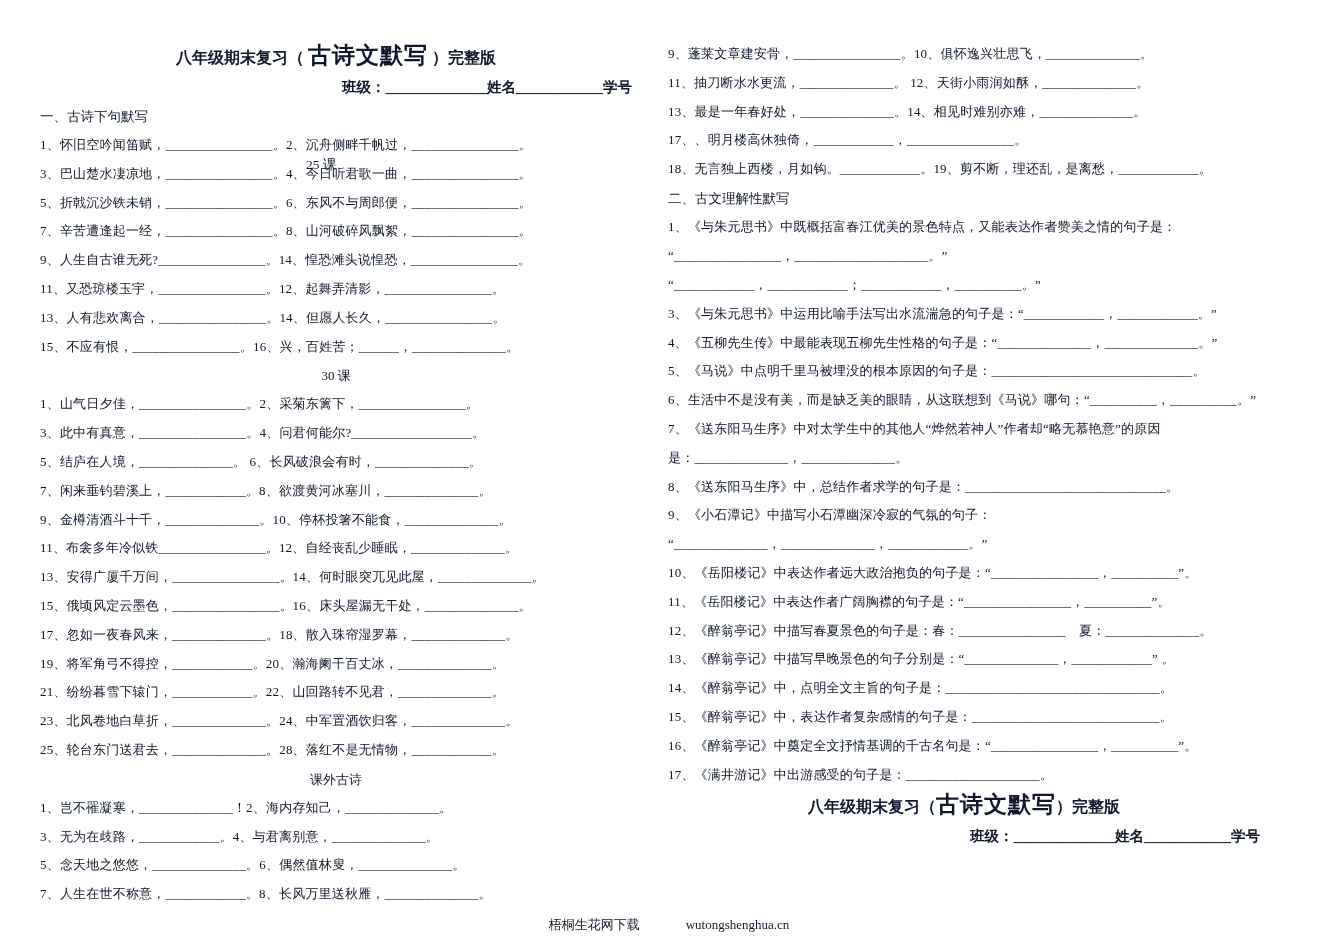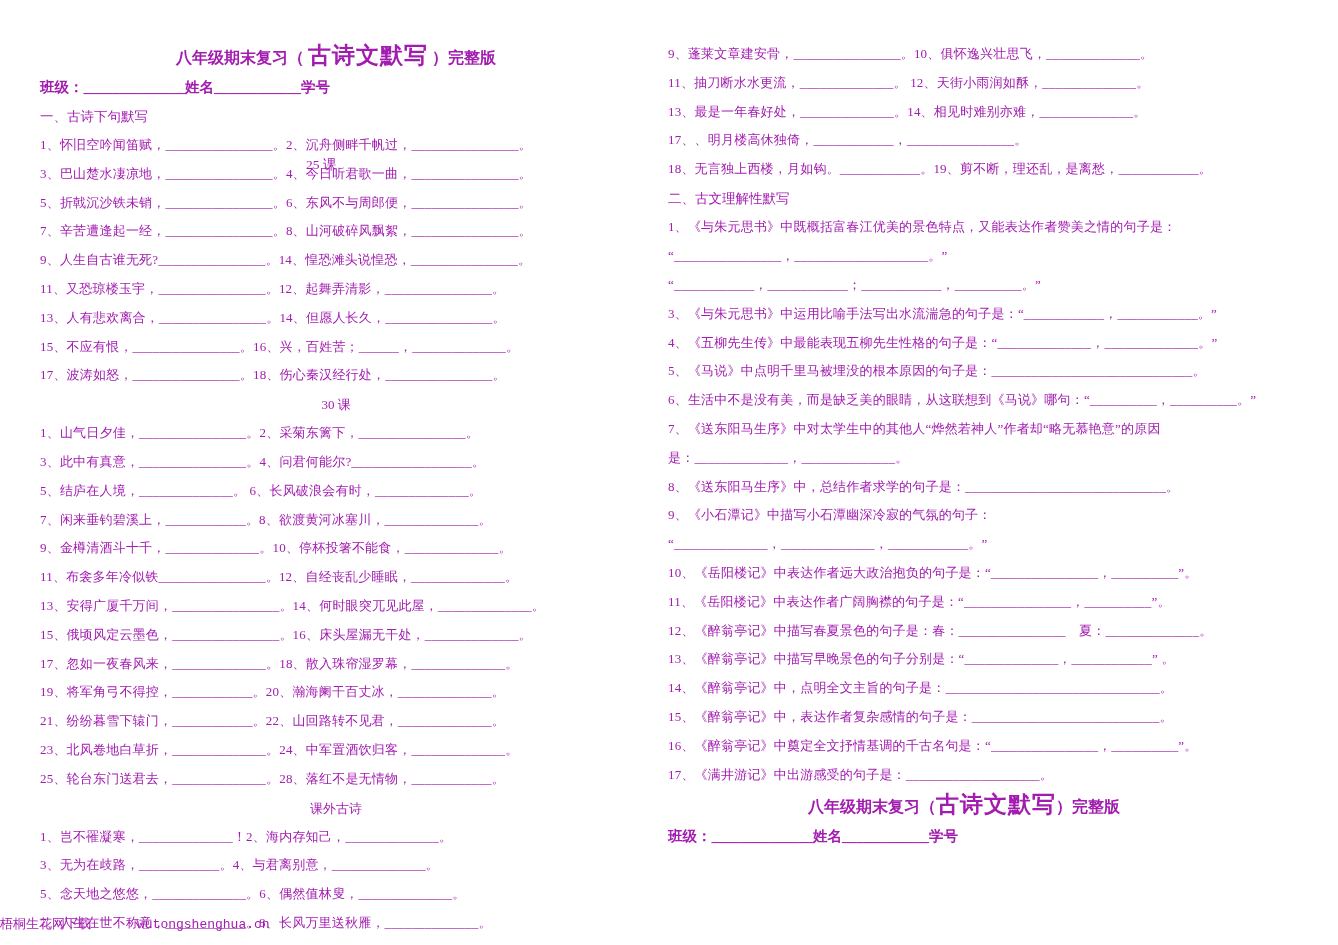--- a/index.html
+++ b/index.html
@@ -1,38 +1,38 @@
 <!DOCTYPE html>
 <html><head>
 <meta charset="utf-8">
 <style>
   * { box-sizing: border-box; }
   html,body { margin:0; padding:0; background:#e8e8e8; }
   .page {
-    width:1338px; height:945px; margin:0 auto; background:#ffffff; color:#a21caf;
+    width:1338px; height:945px; margin:0 auto; background:#ffffff; color:#0f172a;
     font-family:"Liberation Serif","DejaVu Serif",serif;
     position:relative; padding:40px 38px 0 40px; overflow:hidden;
   }
   .columns { display:flex; gap:36px; }
   .col { width:592px; flex:0 0 592px; }
   .line {
     font-size:13px; line-height:28.8px; height:28.8px;
     white-space:nowrap; overflow:hidden; letter-spacing:0.2px;
   }
   .doc-title { text-align:center; font-weight:bold; font-size:16px; line-height:32px; height:32px; white-space:nowrap; }
   .doc-title .big { font-size:23px; letter-spacing:1px; }
-  .meta-line { text-align:left; font-weight:bold; font-size:14.5px; line-height:30px; height:30px; white-space:nowrap; }
+  .meta-line { text-align:right; font-weight:bold; font-size:14.5px; line-height:30px; height:30px; white-space:nowrap; }
   .section-row { display:flex; font-size:13.5px; line-height:29px; height:29px; }
   .section-row .lesson-label { margin-left:158px;margin-top:48px; }
   .subheader { text-align:center; font-size:13px; line-height:29px; height:29px; }
   .sec2-heading { font-size:13.5px; line-height:29.5px; height:29.5px; }
   .footer {
     position:absolute; left:0; bottom:10px; width:100%;
-    display:flex; justify-content:flex-start; gap:46px;
-    font-size:13px; line-height:20px;font-family:Liberation Mono, monospace;
+    display:flex; justify-content:center; gap:46px;
+    font-size:13px; line-height:20px;
   }
 </style>
 </head>
 <body>
 
 <div class="page">
   <div class="columns">
 
     <div class="col">
       <div class="doc-title">
@@ -47,21 +47,20 @@
 
       <div>
           <div class="line">1、怀旧空吟闻笛赋，________________。2、沉舟侧畔千帆过，________________。</div>
           <div class="line">3、巴山楚水凄凉地，________________。4、今日听君歌一曲，________________。</div>
           <div class="line">5、折戟沉沙铁未销，________________。6、东风不与周郎便，________________。</div>
           <div class="line">7、辛苦遭逢起一经，________________。8、山河破碎风飘絮，________________。</div>
           <div class="line">9、人生自古谁无死?________________。14、惶恐滩头说惶恐，________________。</div>
           <div class="line">11、又恐琼楼玉宇，________________。12、起舞弄清影，________________。</div>
           <div class="line">13、人有悲欢离合，________________。14、但愿人长久，________________。</div>
           <div class="line">15、不应有恨，________________。16、兴，百姓苦；______，______________。</div>
-          <div class="line">17、波涛如怒，________________。18、伤心秦汉经行处，________________。</div>
         </div>
 
       <div class="subheader">30 课</div>
       <div>
           <div class="line">1、山气日夕佳，________________。2、采菊东篱下，________________。</div>
           <div class="line">3、此中有真意，________________。4、问君何能尔?__________________。</div>
           <div class="line">5、结庐在人境，______________。 6、长风破浪会有时，______________。</div>
           <div class="line">7、闲来垂钓碧溪上，____________。8、欲渡黄河冰塞川，______________。</div>
           <div class="line">9、金樽清酒斗十千，______________。10、停杯投箸不能食，______________。</div>
           <div class="line">11、布衾多年冷似铁________________。12、自经丧乱少睡眠，______________。</div>

